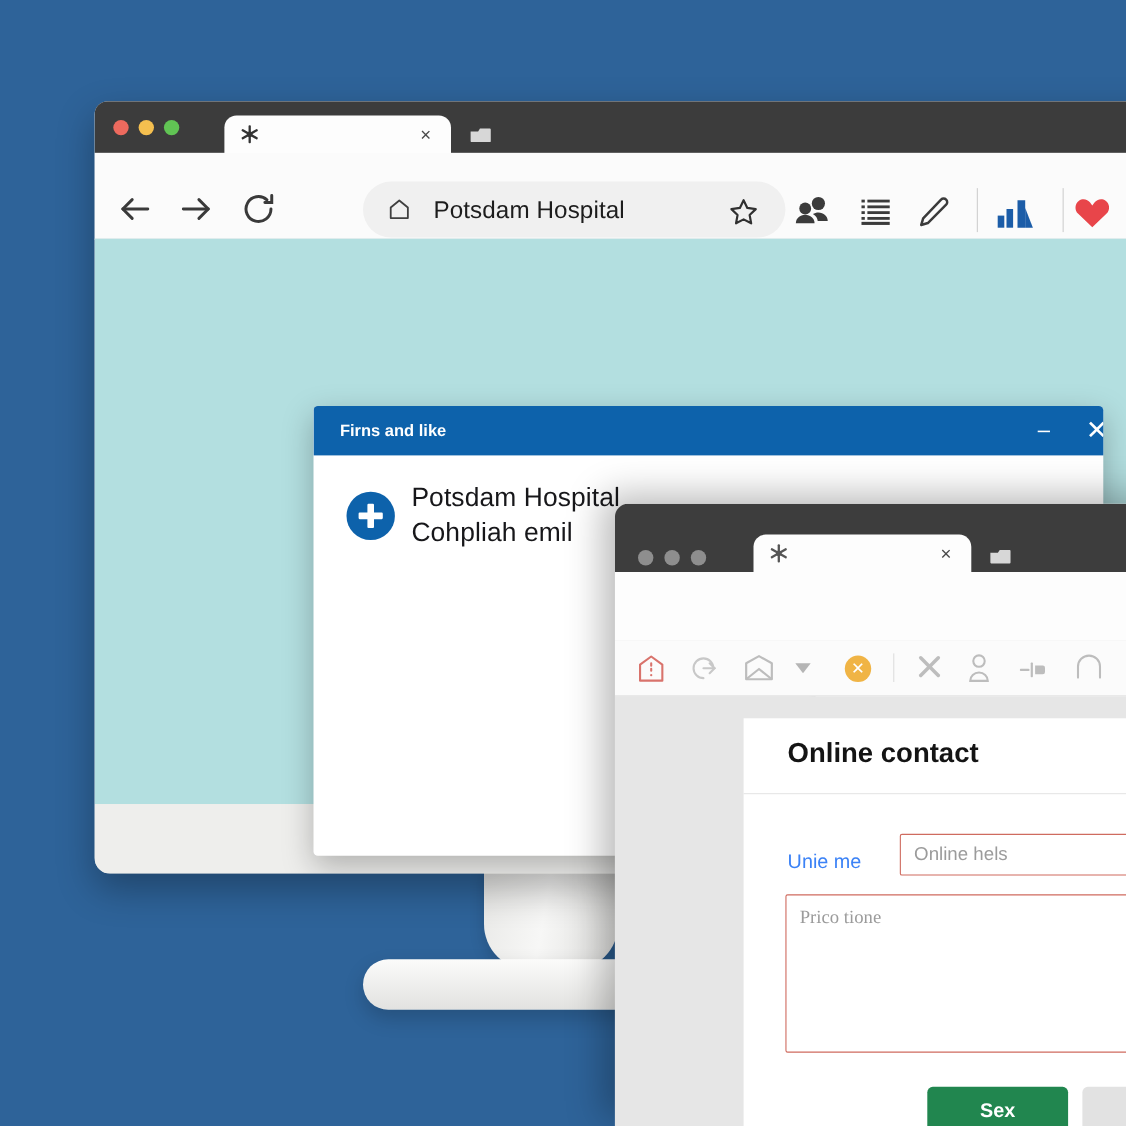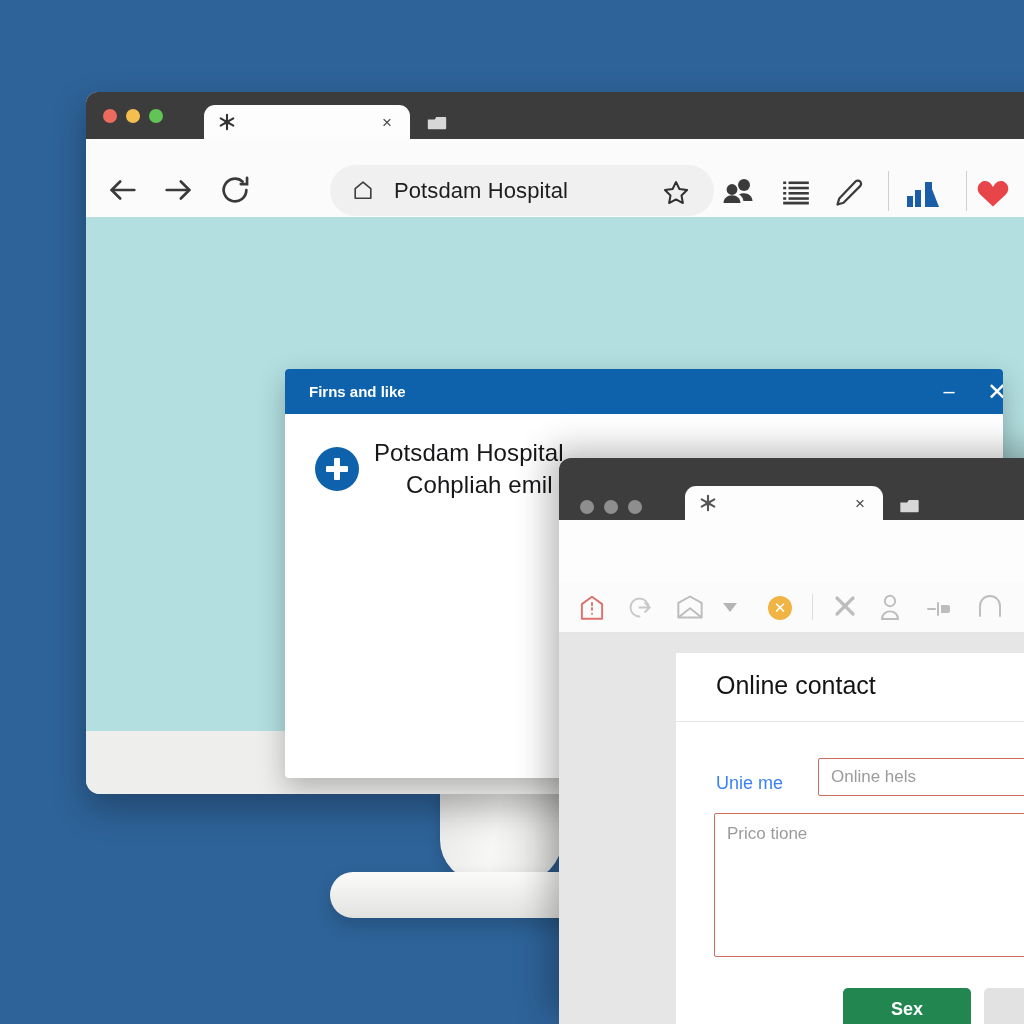--- a/index.html
+++ b/index.html
@@ -113,21 +113,21 @@
   #dlg-plus-icon{
     position:absolute;left:30px;top:33px;width:44px;height:44px;border-radius:50%;
     background:#0d62ab;display:flex;align-items:center;justify-content:center;
   }
   #dlg-plus-icon::before{content:"";position:absolute;width:22px;height:6px;background:#fff;border-radius:1px;}
   #dlg-plus-icon::after{content:"";position:absolute;width:6px;height:22px;background:#fff;border-radius:1px;}
   #dlg-line1{
     position:absolute;left:89px;top:25px;font-size:24px;color:#17171a;letter-spacing:.1px;
   }
   #dlg-line2{
-    position:absolute;left:89px;top:57px;font-size:24px;color:#17171a;letter-spacing:.1px;margin-left:32px;
+    position:absolute;left:89px;top:57px;font-size:24px;color:#17171a;letter-spacing:.1px;
   }
 
   
   #w2{
     position:absolute;left:559px;top:458px;width:520px;height:566px;
     background:#e6e6e6;border-radius:12px 0 0 0;
     box-shadow:-10px -8px 34px rgba(0,0,0,.28);
     overflow:hidden;
   }
   #w2-titlebar{position:absolute;left:0;top:0;width:100%;height:62px;background:#3d3d3d;}
@@ -172,37 +172,37 @@
   #w2i-5{left:274px;width:24px;height:24px;color:#bdbdbd;}
   #w2i-6{left:320px;width:22px;height:26px;color:#bdbdbd;}
   #w2i-7{left:368px;top:20px;width:28px;height:14px;color:#bdbdbd;}
   #w2i-8{left:418px;width:26px;height:24px;color:#bdbdbd;}
 
   #w2-content{position:absolute;left:0;top:175px;width:100%;bottom:0;background:#e6e6e6;}
   #w2-card{
     position:absolute;left:117px;top:20px;right:-20px;bottom:0;background:#fff;
   }
   #form-heading{
-    position:absolute;left:40px;top:18px;font-size:25px;font-weight:400;color:#141414;
+    position:absolute;left:40px;top:18px;font-size:25px;font-weight:700;color:#141414;
   }
   #form-rule{position:absolute;left:0;top:68px;width:100%;height:1px;background:#e6e6e6;}
   #field-label{position:absolute;left:40px;top:120px;font-size:18px;color:#3b82f6;}
   #text-input{
     position:absolute;left:142px;top:105px;width:290px;height:36px;
     border:1px solid #cf6b5f;background:#fff;border-radius:2px;
   }
   #text-input-ph{
     position:absolute;left:12px;top:0;height:36px;line-height:36px;
     font-size:17px;color:#9b9b9b;white-space:nowrap;
   }
   #textarea{
     position:absolute;left:38px;top:160px;width:392px;height:142px;
     border:1px solid #cf6b5f;background:#fff;border-radius:2px;
   }
-  #textarea-ph{position:absolute;left:12px;top:10px;font-size:17px;color:#9b9b9b;}
+  #textarea-ph{position:absolute;left:12px;top:10px;font-size:17px;color:#9b9b9b;font-family:Liberation Serif, serif;}
   #btn-primary{
     position:absolute;left:167px;top:335px;width:128px;height:42px;background:#21864f;
     border-radius:5px;display:flex;align-items:center;justify-content:center;
     color:#fff;font-size:18px;font-weight:700;
   }
   #btn-secondary{
     position:absolute;left:308px;top:335px;width:128px;height:42px;background:#e2e2e2;
     border-radius:5px;display:flex;align-items:center;justify-content:center;
     color:#2a2a2a;font-size:18px;
   }

